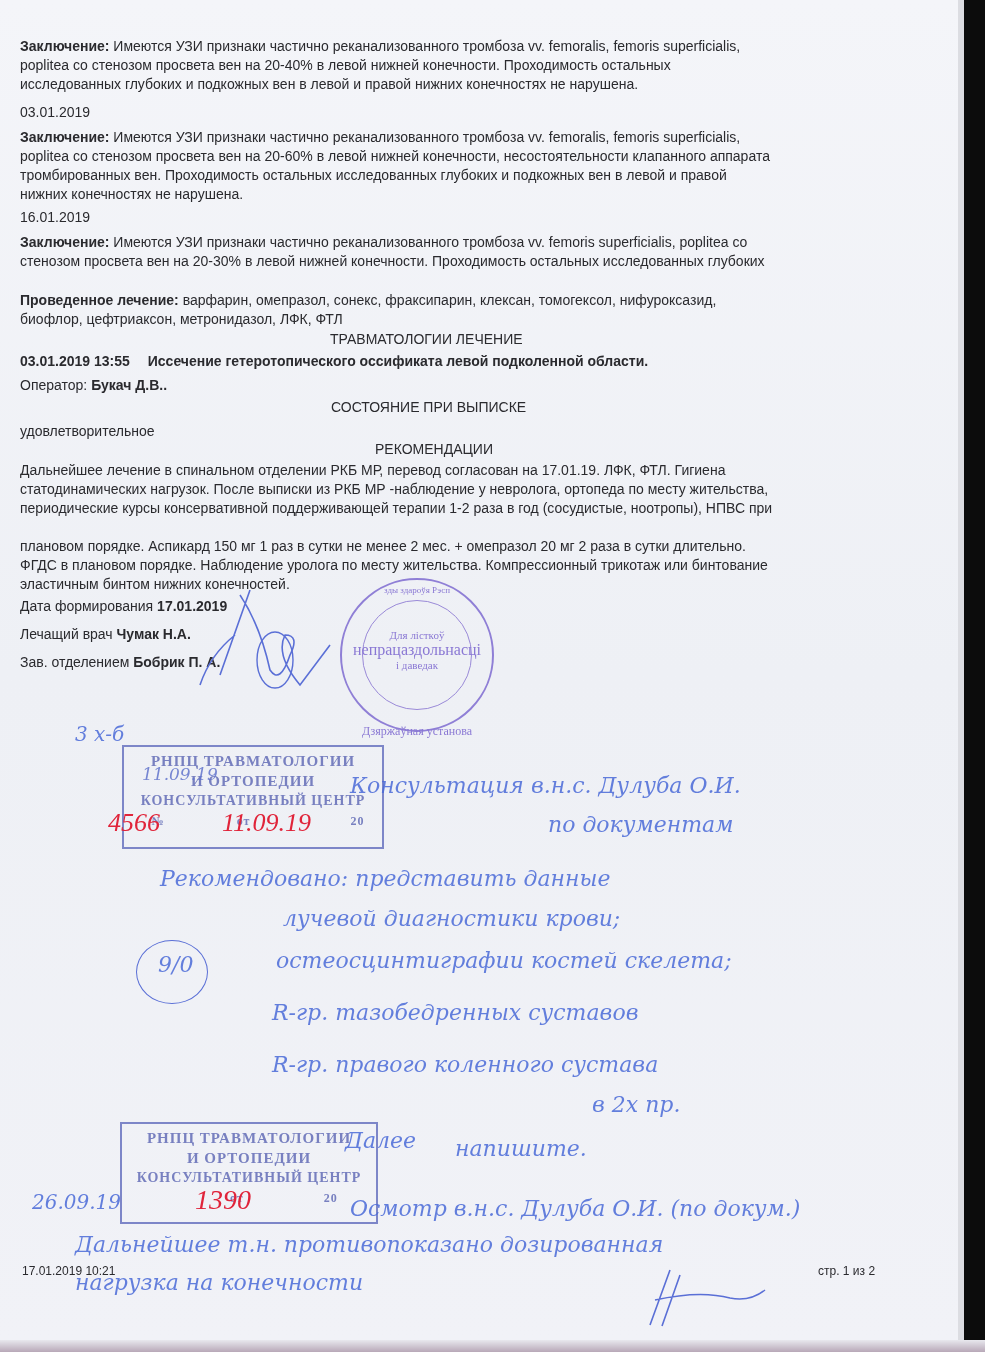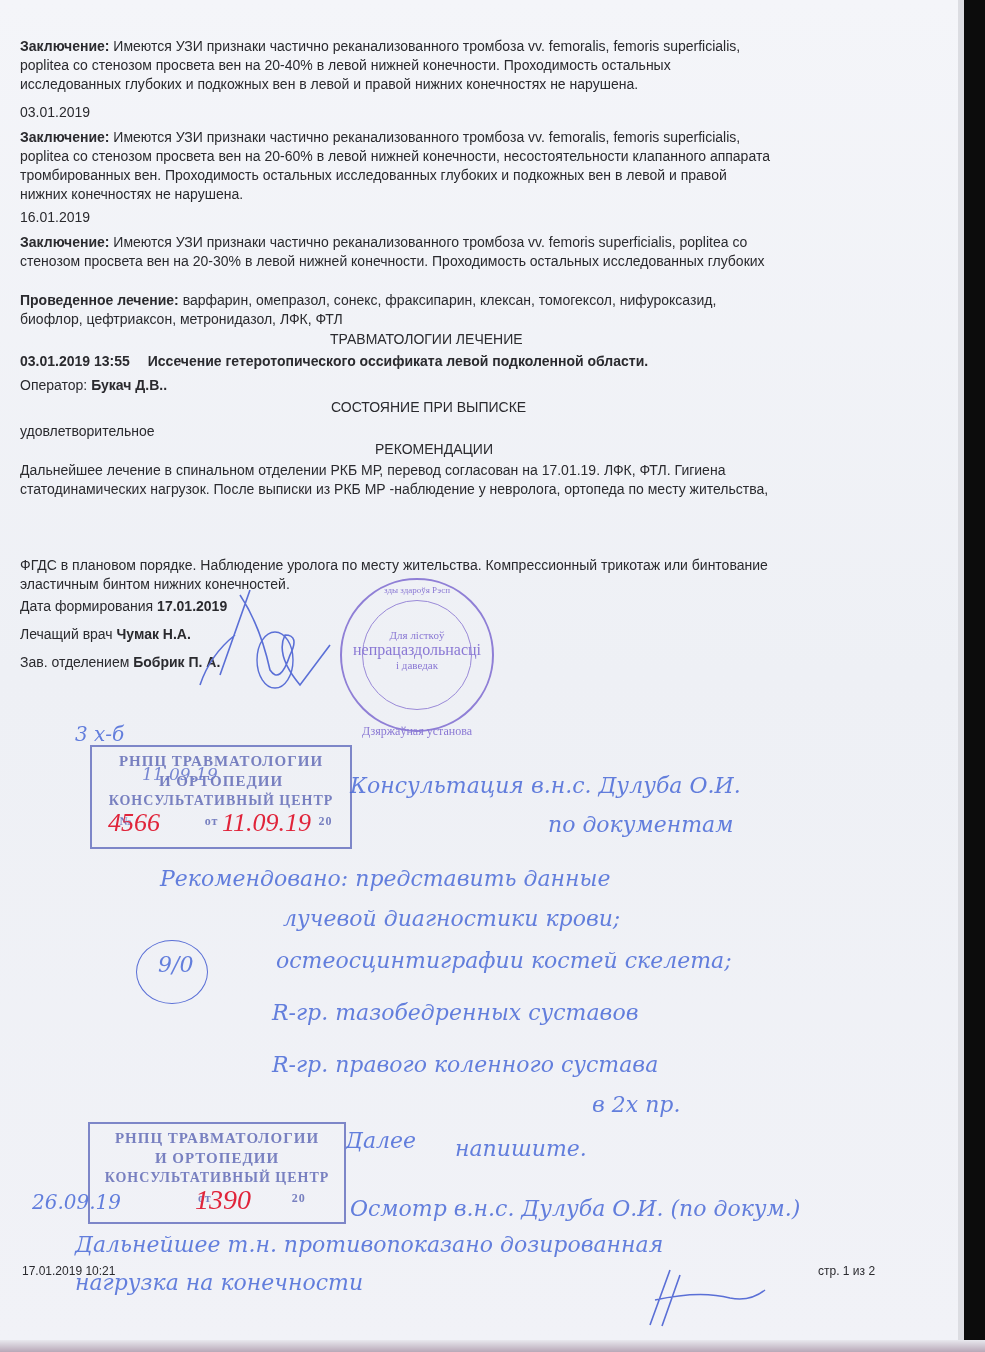--- a/index.html
+++ b/index.html
@@ -7,21 +7,21 @@
   .paper { position:absolute; left:0; top:0; width:958px; height:1345px; background:linear-gradient(180deg,#f4f5f9 0%,#eef0f5 50%,#f1f2f7 100%); }
   .right-edge { position:absolute; left:958px; top:0; width:27px; height:1352px; background:#0c0c0c; }
   .right-edge .strip { position:absolute; left:0; top:0; width:6px; height:100%; background:#dcdde2; }
   .bottom-edge { position:absolute; left:0; top:1340px; width:985px; height:12px; background:linear-gradient(180deg,#e8e8ee,#b8a8b8); }
   .t { position:absolute; left:20px; font-size:14px; line-height:19px; white-space:nowrap; }
   .b { font-weight:bold; }
   .c { position:absolute; font-size:14px; line-height:19px; white-space:nowrap; }
   .stamp-round { position:absolute; left:340px; top:578px; width:150px; height:150px; border:2px solid #8f7fd6; border-radius:50%; color:#8a78d4; }
   .stamp-round .inner { position:absolute; left:20px; top:20px; width:108px; height:108px; border:1.5px solid #9a8ad8; border-radius:50%; }
   .stamp-round .txt { position:absolute; left:0; width:150px; text-align:center; font-family:"Liberation Serif", serif; font-size:11px; line-height:14px; }
-  .stamp-rect { position:absolute; border:2px solid #7d86c8; color:#7880c0; font-family:"Liberation Serif", serif; font-weight:bold; text-align:center; letter-spacing:1px; }
+  .stamp-rect { position:absolute; border:2px solid #7d86c8; color:#7880c0; font-family:"Liberation Serif", serif; font-weight:bold; text-align:center; letter-spacing:1px;margin-left:32px; }
   .stamp-rect .line { font-size:15px; line-height:20px; }
   .red { color:#e0243a; font-family:"Liberation Serif", serif; font-style:italic; position:absolute; font-size:26px; }
   .hw { position:absolute; color:#4a6ad8; font-family:"DejaVu Serif", serif; font-style:italic; font-size:22px; white-space:nowrap; opacity:0.85; }
   .footer { position:absolute; font-size:12px; top:1264px; }
   svg { position:absolute; overflow:visible; }
 </style>
 </head>
 <body>
 
 <div class="paper">
@@ -48,20 +48,22 @@
   <div class="c" style="top:330px; left:330px">ТРАВМАТОЛОГИИ ЛЕЧЕНИЕ</div>
   <div class="t b" style="top:352px"><span>03.01.2019 13:55</span><span style="display:inline-block;width:18px"></span><span>Иссечение гетеротопического оссификата левой подколенной области.</span></div>
   <div class="t" style="top:376px"><span>Оператор:</span> <span class="b">Букач Д.В..</span></div>
 
   <div class="c" style="top:398px; left:331px">СОСТОЯНИЕ ПРИ ВЫПИСКЕ</div>
   <div class="t" style="top:422px">удовлетворительное</div>
 
   <div class="c" style="top:440px; left:375px">РЕКОМЕНДАЦИИ</div>
   <div class="t" style="top:461px">Дальнейшее лечение в спинальном отделении РКБ МР, перевод согласован на  17.01.19.  ЛФК, ФТЛ. Гигиена</div>
   <div class="t" style="top:480px">статодинамических нагрузок. После выписки из РКБ МР -наблюдение у невролога, ортопеда  по месту жительства,</div>
+  <div class="t" style="top:499px">периодические курсы консервативной поддерживающей терапии 1-2 раза в год (сосудистые, ноотропы), НПВС при</div>
+  <div class="t" style="top:537px">плановом порядке. Аспикард 150 мг 1 раз в сутки не менее 2 мес. + омепразол 20 мг 2 раза в сутки длительно.</div>
   <div class="t" style="top:556px">ФГДС в плановом порядке. Наблюдение уролога по месту жительства. Компрессионный трикотаж или бинтование</div>
   <div class="t" style="top:575px">эластичным бинтом нижних конечностей.</div>
 
   <div class="t" style="top:597px"><span>Дата формирования</span> <span class="b">17.01.2019</span></div>
   <div class="t" style="top:625px"><span>Лечащий врач</span> <span class="b">Чумак Н.А.</span></div>
   <div class="t" style="top:653px"><span>Зав. отделением</span> <span class="b">Бобрик П. А.</span></div>
 
   <svg style="left:180px;top:575px" width="180" height="120">
     <path d="M70 15 L40 100 M55 60 Q30 80 20 110 M60 20 Q80 50 90 95 Q100 110 110 80 Q120 60 105 60 Q95 80 120 110 Q135 90 150 70" stroke="#5a6fd6" stroke-width="1.6" fill="none"></path>
     <ellipse cx="95" cy="85" rx="18" ry="28" stroke="#5a6fd6" stroke-width="1.4" fill="none"></ellipse>

